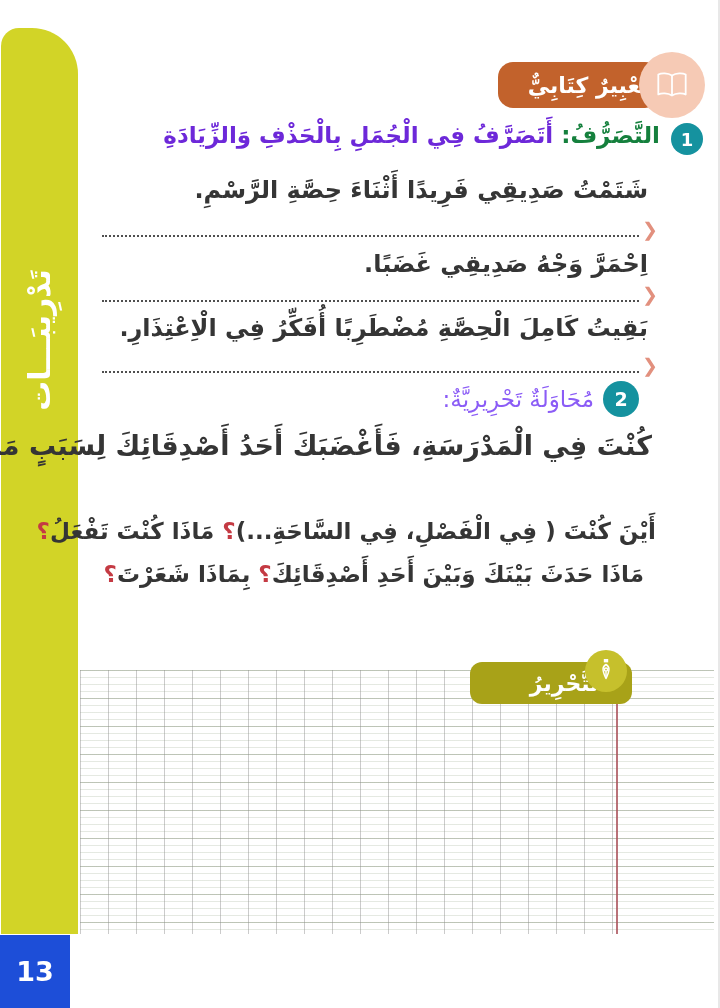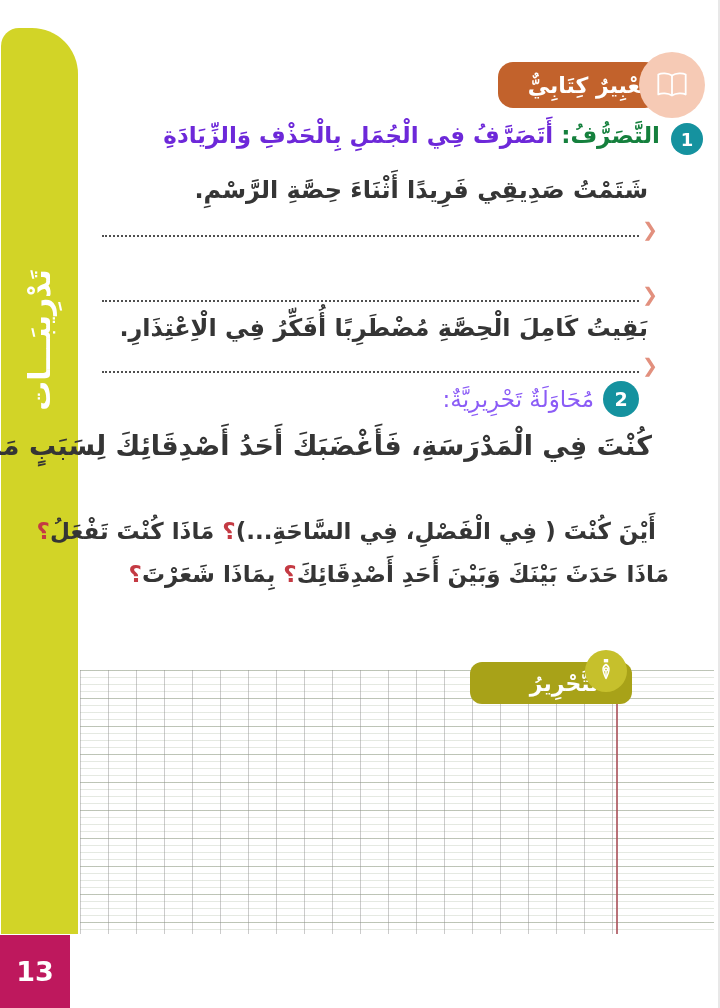--- a/index.html
+++ b/index.html
@@ -7,21 +7,21 @@
         font-family:"DejaVu Sans",sans-serif;border-right:2px solid #e8e8e8;box-sizing:border-box;}
 
   
   .sidebar{position:absolute;left:1px;top:28px;width:77px;height:906px;background:#d2d427;
            border-radius:18px 46px 0 0;}
   .sidebar-label{position:absolute;left:-255px;top:310px;width:590px;height:60px;
            transform:rotate(-90deg);direction:rtl;text-align:center;color:#fff;
            font-size:30px;font-weight:bold;letter-spacing:1px;line-height:60px;}
 
   
-  .pagebox{position:absolute;left:0;top:935px;width:70px;height:73px;background:#be185d;
+  .pagebox{position:absolute;left:0;top:935px;width:70px;height:73px;background:#1d4ed8;
            color:#fff;font-size:27px;font-weight:bold;display:flex;align-items:center;justify-content:center;}
 
   
   .grid-area{position:absolute;left:80px;top:670px;width:634px;height:264px;
      background-image:
        repeating-linear-gradient(to bottom, rgba(150,160,140,0.50) 0 1px, transparent 1px 28px),
        repeating-linear-gradient(to bottom, rgba(168,182,158,0.30) 0 1px, transparent 1px 7px);}
   .grid-cols{position:absolute;left:0;top:0;width:538px;height:100%;
      background-image:repeating-linear-gradient(to right, rgba(140,140,140,0.45) 0 1px, transparent 1px 28px);}
   .margin-line{position:absolute;left:536px;top:0;width:2px;height:100%;background:#a94f57;opacity:.8;}
@@ -54,21 +54,21 @@
 
   
   .sent{position:absolute;direction:rtl;font-size:24px;font-weight:600;color:#353535;white-space:nowrap;}
   .s1{top:176px;right:70px;text-align:right;}
   .s2{top:250px;right:70px;}
   .s3{top:314px;right:70px;}
   .intro{top:430px;right:66px;font-size:27px;}
   .instr{position:absolute;top:483px;right:66px;direction:rtl;font-size:22px;font-weight:bold;color:#d0402e;white-space:nowrap;}
   .q{position:absolute;direction:rtl;font-size:23px;font-weight:600;color:#353535;white-space:nowrap;}
   .q1{top:518px;right:62px;}
-  .q2{top:561px;right:49px;}
+  .q2{top:561px;right:74px;}
   .q3{top:604px;right:141px;}
   .qmark{color:#c43a43;font-weight:bold;}
 
   
   .ans{position:absolute;left:102px;width:556px;height:18px;display:flex;direction:rtl;align-items:center;}
   .a1{top:223px;} .a2{top:288px;} .a3{top:359px;}
   .chev{color:#e2907e;font-size:19px;font-weight:bold;line-height:14px;transform:translateY(-3px);margin-left:3px;}
   .dots{flex:1;height:1px;border-bottom:2px dotted #4f4f4f;transform:translateY(3px);}
 </style>
 </head>
@@ -100,20 +100,21 @@
   <div class="h1">
     <span class="red">التَّصَرُّفُ:</span><span class="teal"> أَتَصَرَّفُ فِي الْجُمَلِ بِالْحَذْفِ وَالزِّيَادَةِ</span>
   </div>
 
   <div class="sent s1">شَتَمْتُ صَدِيقِي فَرِيدًا أَثْنَاءَ حِصَّةِ الرَّسْمِ.</div>
   <div class="ans a1">
     <span class="chev">❮</span>
     <span class="dots"></span>
   </div>
 
+  <div class="sent s2">اِحْمَرَّ وَجْهُ صَدِيقِي غَضَبًا.</div>
   <div class="ans a2">
     <span class="chev">❮</span>
     <span class="dots"></span>
   </div>
 
   <div class="sent s3">بَقِيتُ كَامِلَ الْحِصَّةِ مُضْطَرِبًا أُفَكِّرُ فِي الْاِعْتِذَارِ.</div>
   <div class="ans a3">
     <span class="chev">❮</span>
     <span class="dots"></span>
   </div>

